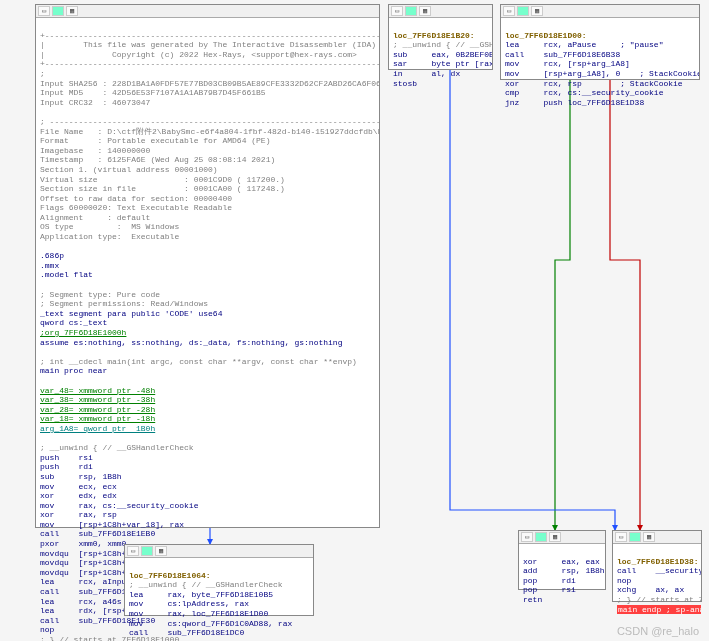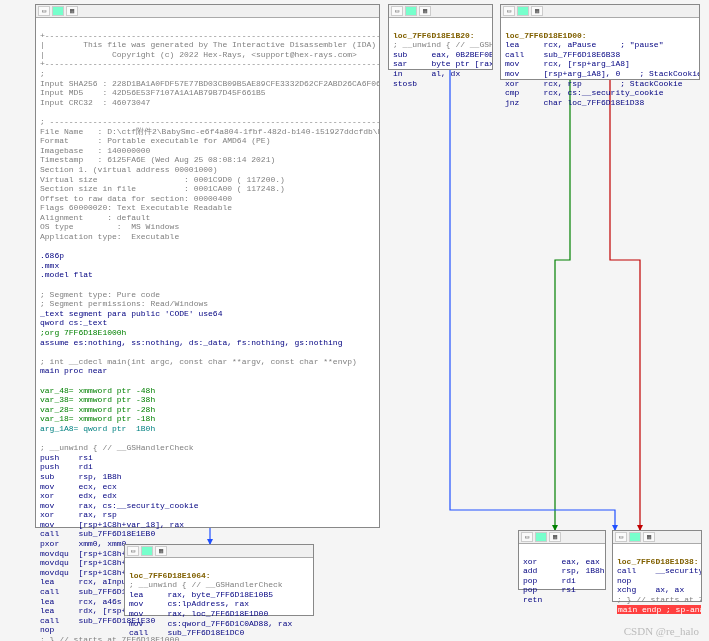--- a/index.html
+++ b/index.html
@@ -40,38 +40,38 @@
     border: 1px solid #ccc;
     background: #fafafa;
   }
   .nodebody {
     padding: 3px 4px;
     line-height: 1.2;
     white-space: pre;
     overflow: hidden;
   }
   .c-navy  { color: #000080; }
-  .c-green { color: #008000; }
+  .c-green { color: #008000; text-decoration: underline; }
   .c-brown { color: #806000; font-weight: bold; }
-  .c-teal  { color: #008080; }
+  .c-teal  { color: #008080; text-decoration: underline; }
   .c-gray  { color: #808080; }
   .hl-red { background: #ff4040; color: #fff; padding: 0 1px;}
   svg.edges {
     position: absolute;
     top: 0; left: 0;
     width: 709px; height: 641px;
     pointer-events: none;
   }
   .watermark {
     position: absolute;
     bottom: 4px;
     right: 10px;
     font-size: 11px;
     color: #bbbbbb;
-    font-family: Liberation Serif, serif;
+    font-family: Liberation Sans, sans-serif;
   }
 </style>
 </head>
 <body>
 
 <svg class="edges">
   <defs>
     <marker id="ar-blue" viewBox="0 0 6 6" refX="5" refY="3" markerWidth="5" markerHeight="5" orient="auto">
         <path d="M0,0 L6,3 L0,6 Z" fill="#2050ff"></path>
       </marker>
@@ -189,21 +189,21 @@
     <span class="nbicon">▦</span>
   </div>
   <div class="nodebody">
 <span class="c-brown">loc_7FF6D18E1D00:</span>
 <span class="c-navy">lea     rcx, aPause     ; "pause"</span>
 <span class="c-navy">call    sub_7FF6D18E6B38</span>
 <span class="c-navy">mov     rcx, [rsp+arg_1A8]</span>
 <span class="c-navy">mov     [rsp+arg_1A8], 0    ; StackCookie</span>
 <span class="c-navy">xor     rcx, rsp        ; StackCookie</span>
 <span class="c-navy">cmp     rcx, cs:__security_cookie</span>
-<span class="c-navy">jnz     char loc_7FF6D18E1D38</span>
+<span class="c-navy">jnz     push loc_7FF6D18E1D38</span>
   </div>
 </div>
 
 <div class="node" style="left:518px; top:530px; width:88px; height:60px;">
   <div class="nodebar">
     <span class="nbicon">▭</span>
     <span class="nbicon" style="background:#7fc;">&nbsp;</span>
     <span class="nbicon">▦</span>
   </div>
   <div class="nodebody">

